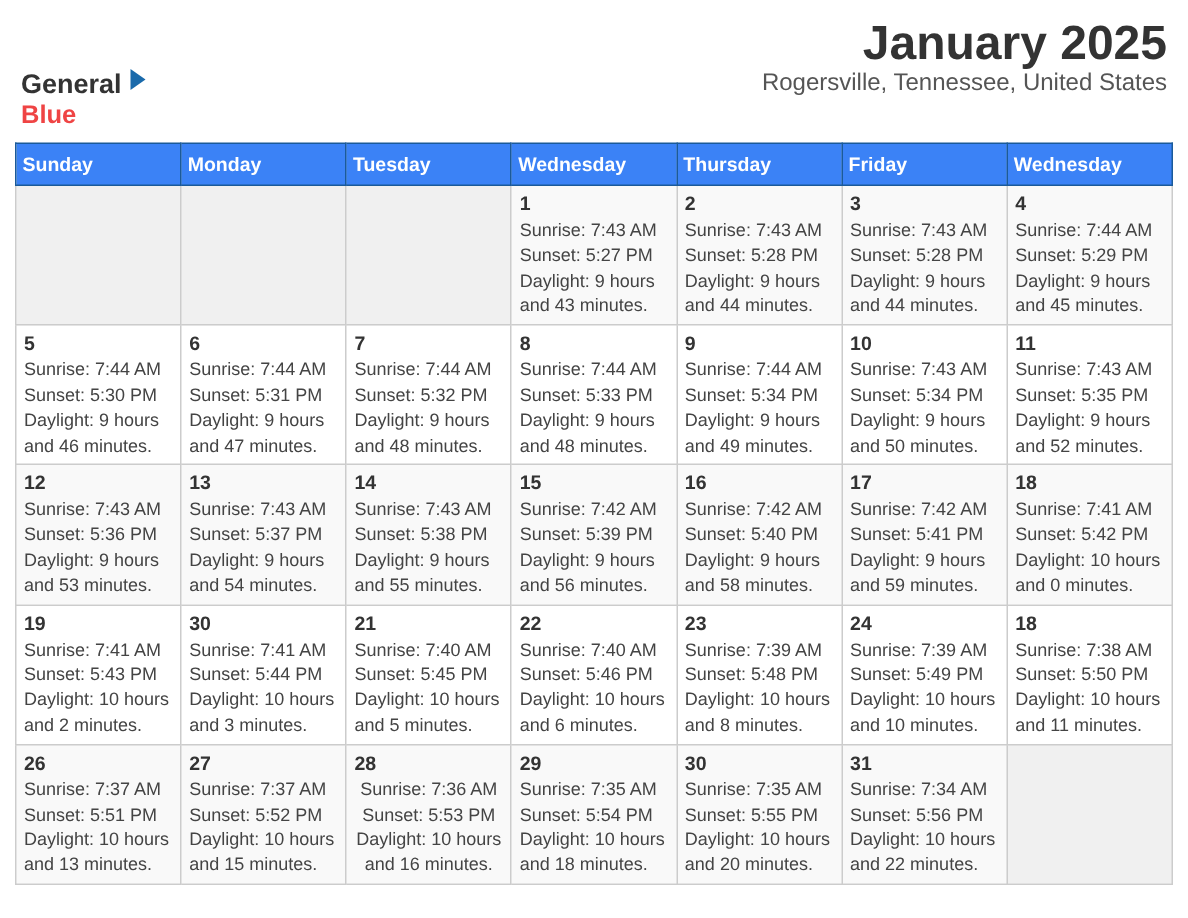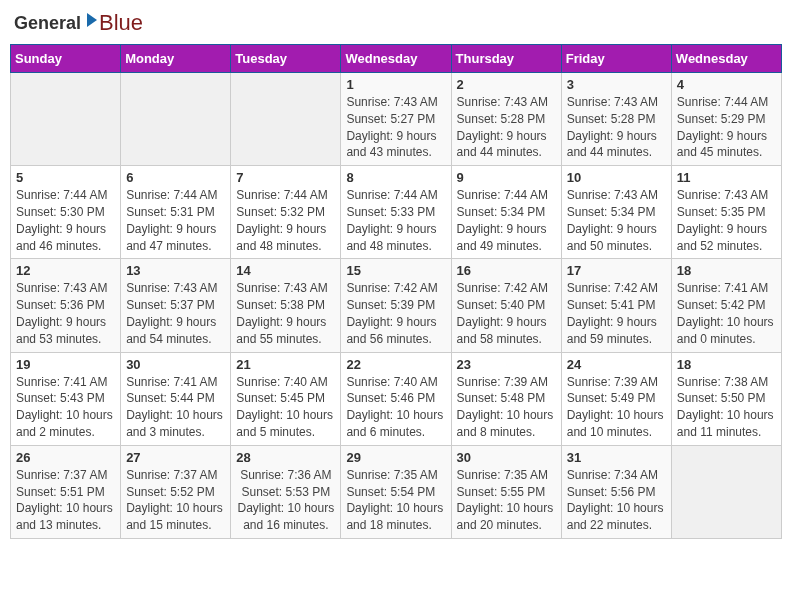--- a/index.html
+++ b/index.html
@@ -12,22 +12,23 @@
     }
     .header-area {
       display: flex;
       justify-content: space-between;
       align-items: flex-start;
       margin-bottom: 8px;
       padding: 0 4px;
     }
     .logo {
       display: flex;
-      flex-direction: row;
-      align-items: center;
+      flex-direction: column;
+      align-items: flex-start;
+      margin-top: 36px;
     }
     .logo-row {
       display: flex;
       align-items: center;
     }
     .title-area {
       text-align: right;
     }
     .calendar-title {
       font-size: 32px;
@@ -37,21 +38,21 @@
     .calendar-subtitle {
       font-size: 16px;
       color: #555;
     }
     .calendar-table {
       width: 100%;
       border-collapse: collapse;
       font-size: 11px;
     }
     .calendar-table thead th {
-      background-color: #a21caf;
+      background-color: #3b82f6;
       color: #fff;
       padding: 6px 4px;
       text-align: left;
       font-size: 13px;
       font-weight: bold;
       border: 1px solid #1a5a9a;
     }
     .calendar-table tbody td {
       border: 1px solid #ccc;
       vertical-align: top;
@@ -86,22 +87,26 @@
   <div class="logo">
     <div class="logo-row">
       <span style="font-size:18px;font-weight:bold;color:#333;">General</span>
       <span style="display:inline-block;margin-left:2px;vertical-align:middle;">
         <svg width="16" height="16" viewBox="0 0 16 16">
           <polygon points="4,14 14,7 4,0" fill="#1a6aab"></polygon>
         </svg>
       </span>
     </div>
     <div>
-      <span style="font-size:22px;font-weight:normal;color:#7f1d1d;">Blue</span>
+      <span style="font-size:17px;font-weight:bold;color:#ef4444;">Blue</span>
     </div>
+  </div>
+  <div class="title-area">
+    <div class="calendar-title">January 2025</div>
+    <div class="calendar-subtitle">Rogersville, Tennessee, United States</div>
   </div>
 </div>
 
 <table class="calendar-table">
   <thead>
     <tr>
     <th>Sunday</th>
         <th>Monday</th>
         <th>Tuesday</th>
         <th>Wednesday</th>

